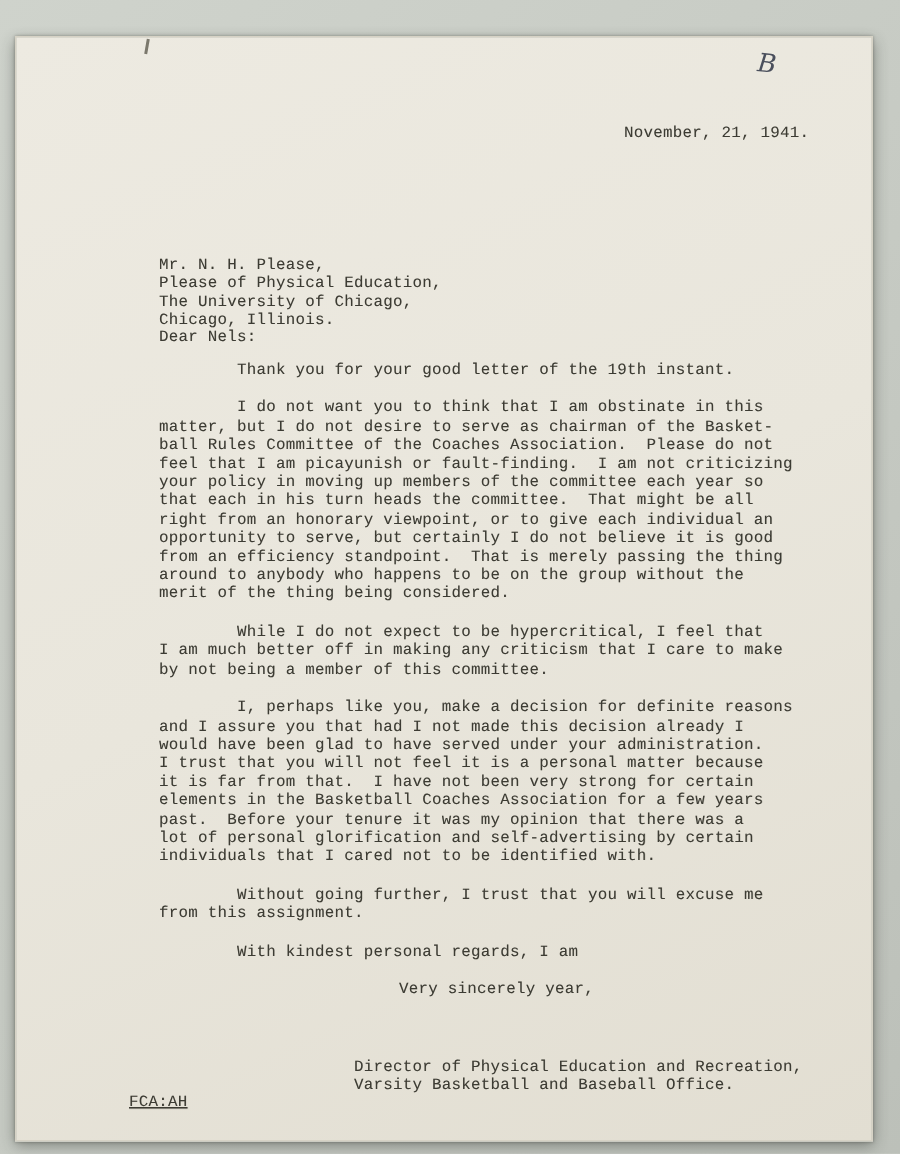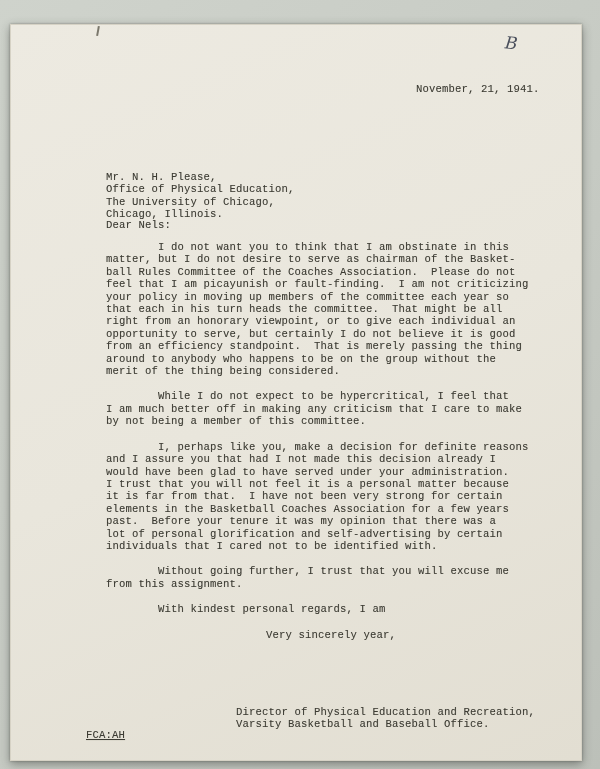--- a/index.html
+++ b/index.html
@@ -92,28 +92,29 @@
 <div class="paper">
 
   <div class="staple-mark"></div>
 
   <div class="annotation-b">B</div>
 
   <div class="ink date-line">November, 21, 1941.</div>
 
   <div class="recipient-block">
     <div class="ink">Mr. N. H. Please,</div>
-    <div class="ink">Office of Physical Education,</div>
+    <div class="ink">Please of Physical Education,</div>
     <div class="ink">The University of Chicago,</div>
     <div class="ink">Chicago, Illinois.</div>
   </div>
 
   <div class="ink salutation">Dear Nels:</div>
 
   <div class="letter-body">
+    <p class="ink para">Thank you for your good letter of the 19th instant.</p>
     <p class="ink para">I do not want you to think that I am obstinate in this
 matter, but I do not desire to serve as chairman of the Basket-
 ball Rules Committee of the Coaches Association.  Please do not
 feel that I am picayunish or fault-finding.  I am not criticizing
 your policy in moving up members of the committee each year so
 that each in his turn heads the committee.  That might be all
 right from an honorary viewpoint, or to give each individual an
 opportunity to serve, but certainly I do not believe it is good
 from an efficiency standpoint.  That is merely passing the thing
 around to anybody who happens to be on the group without the

